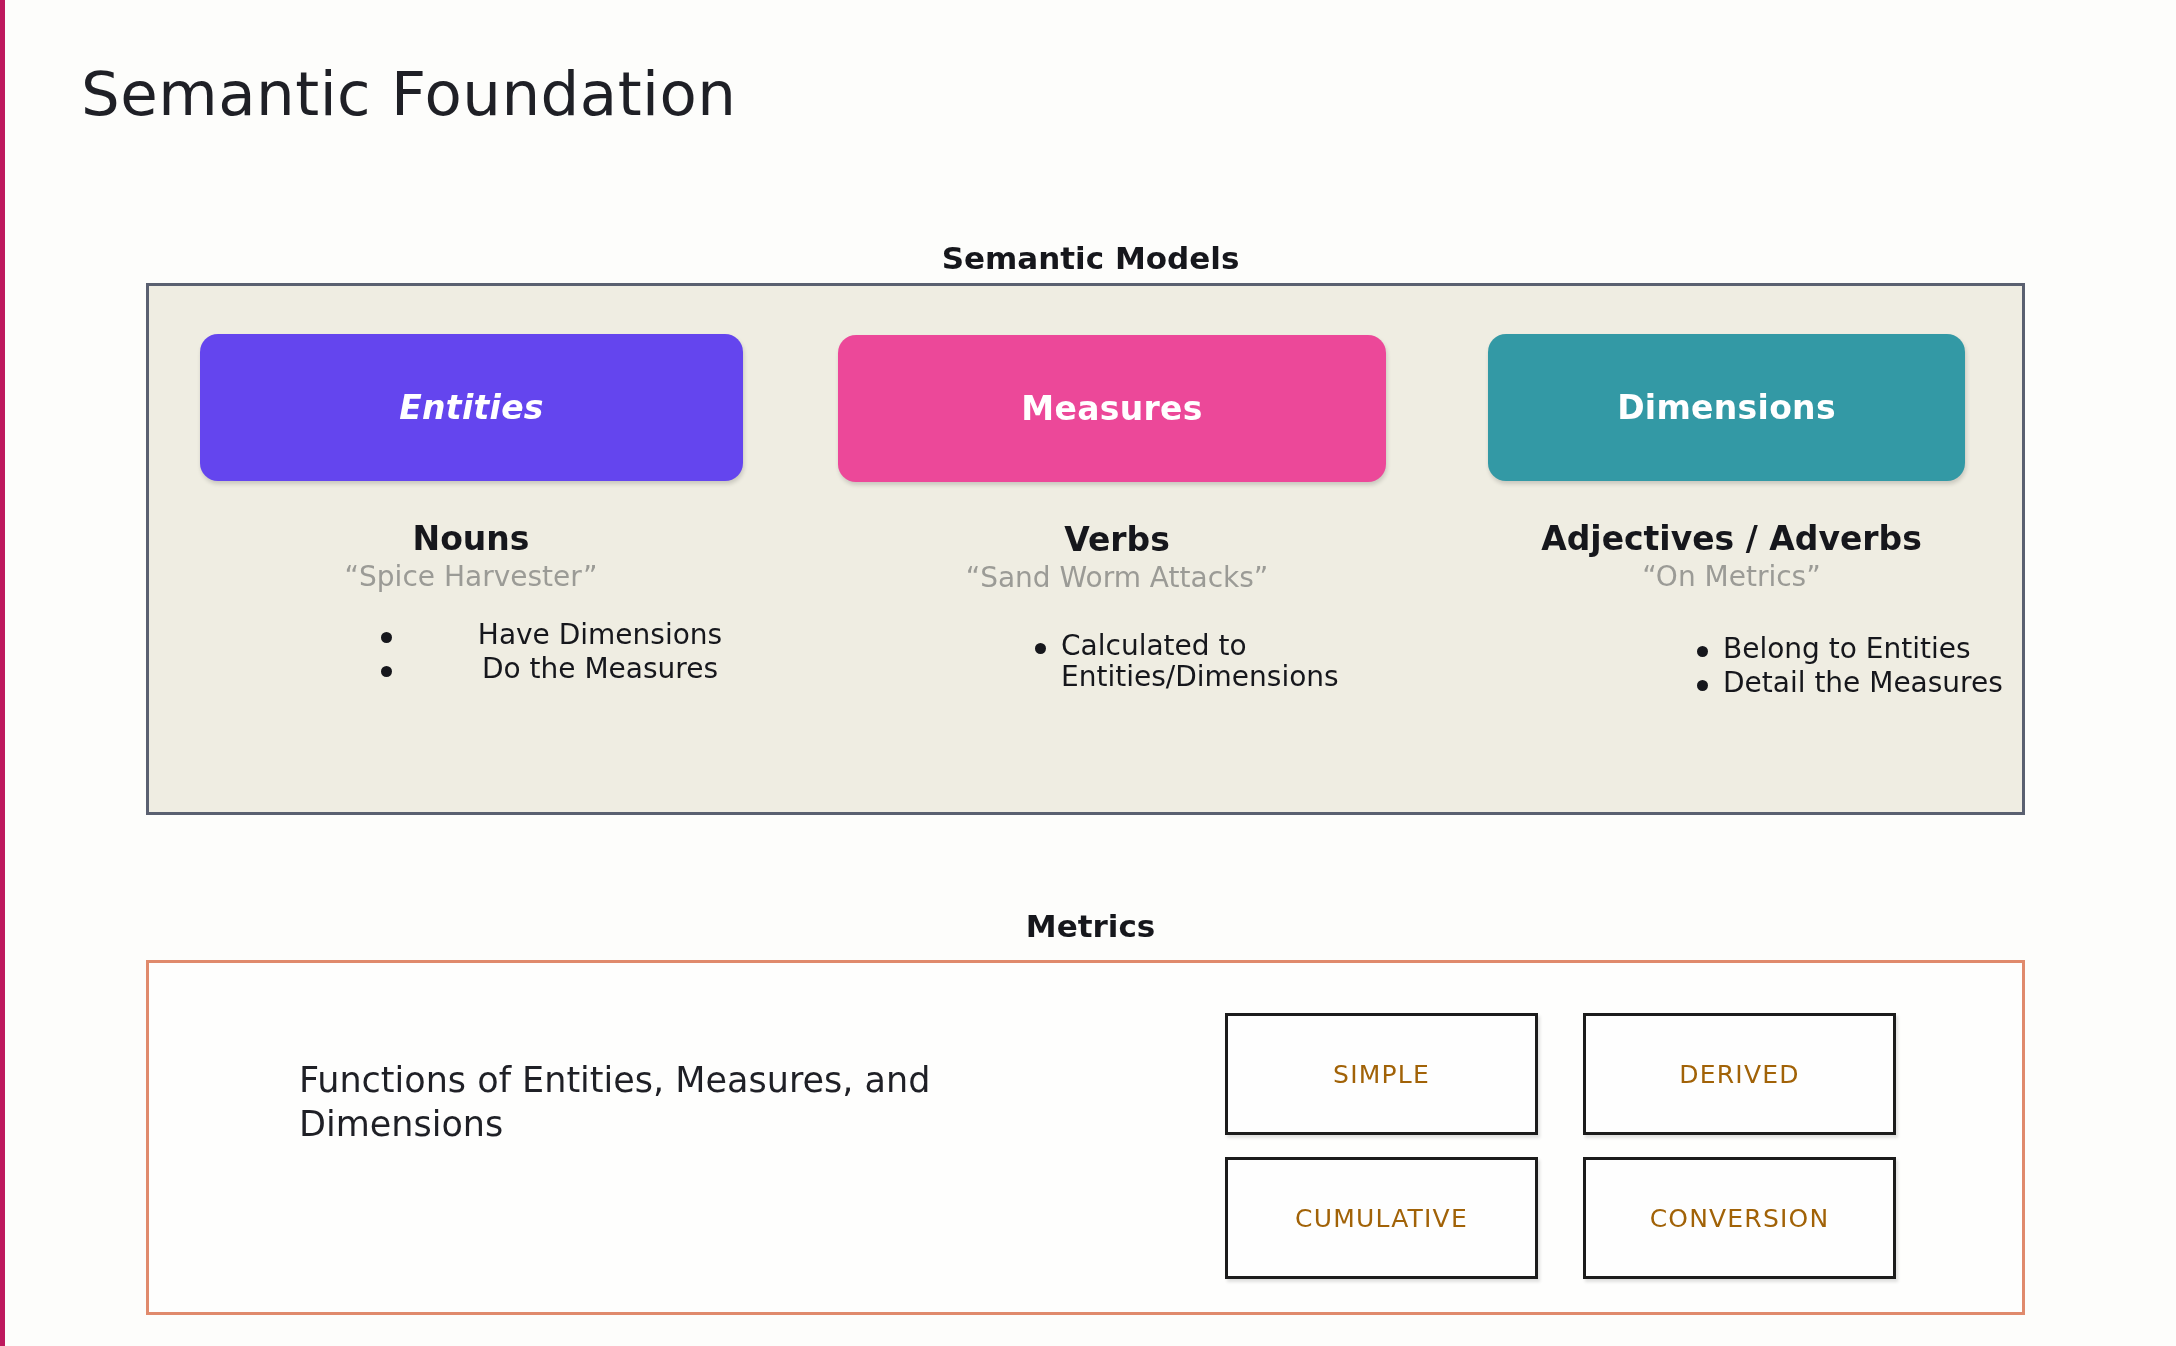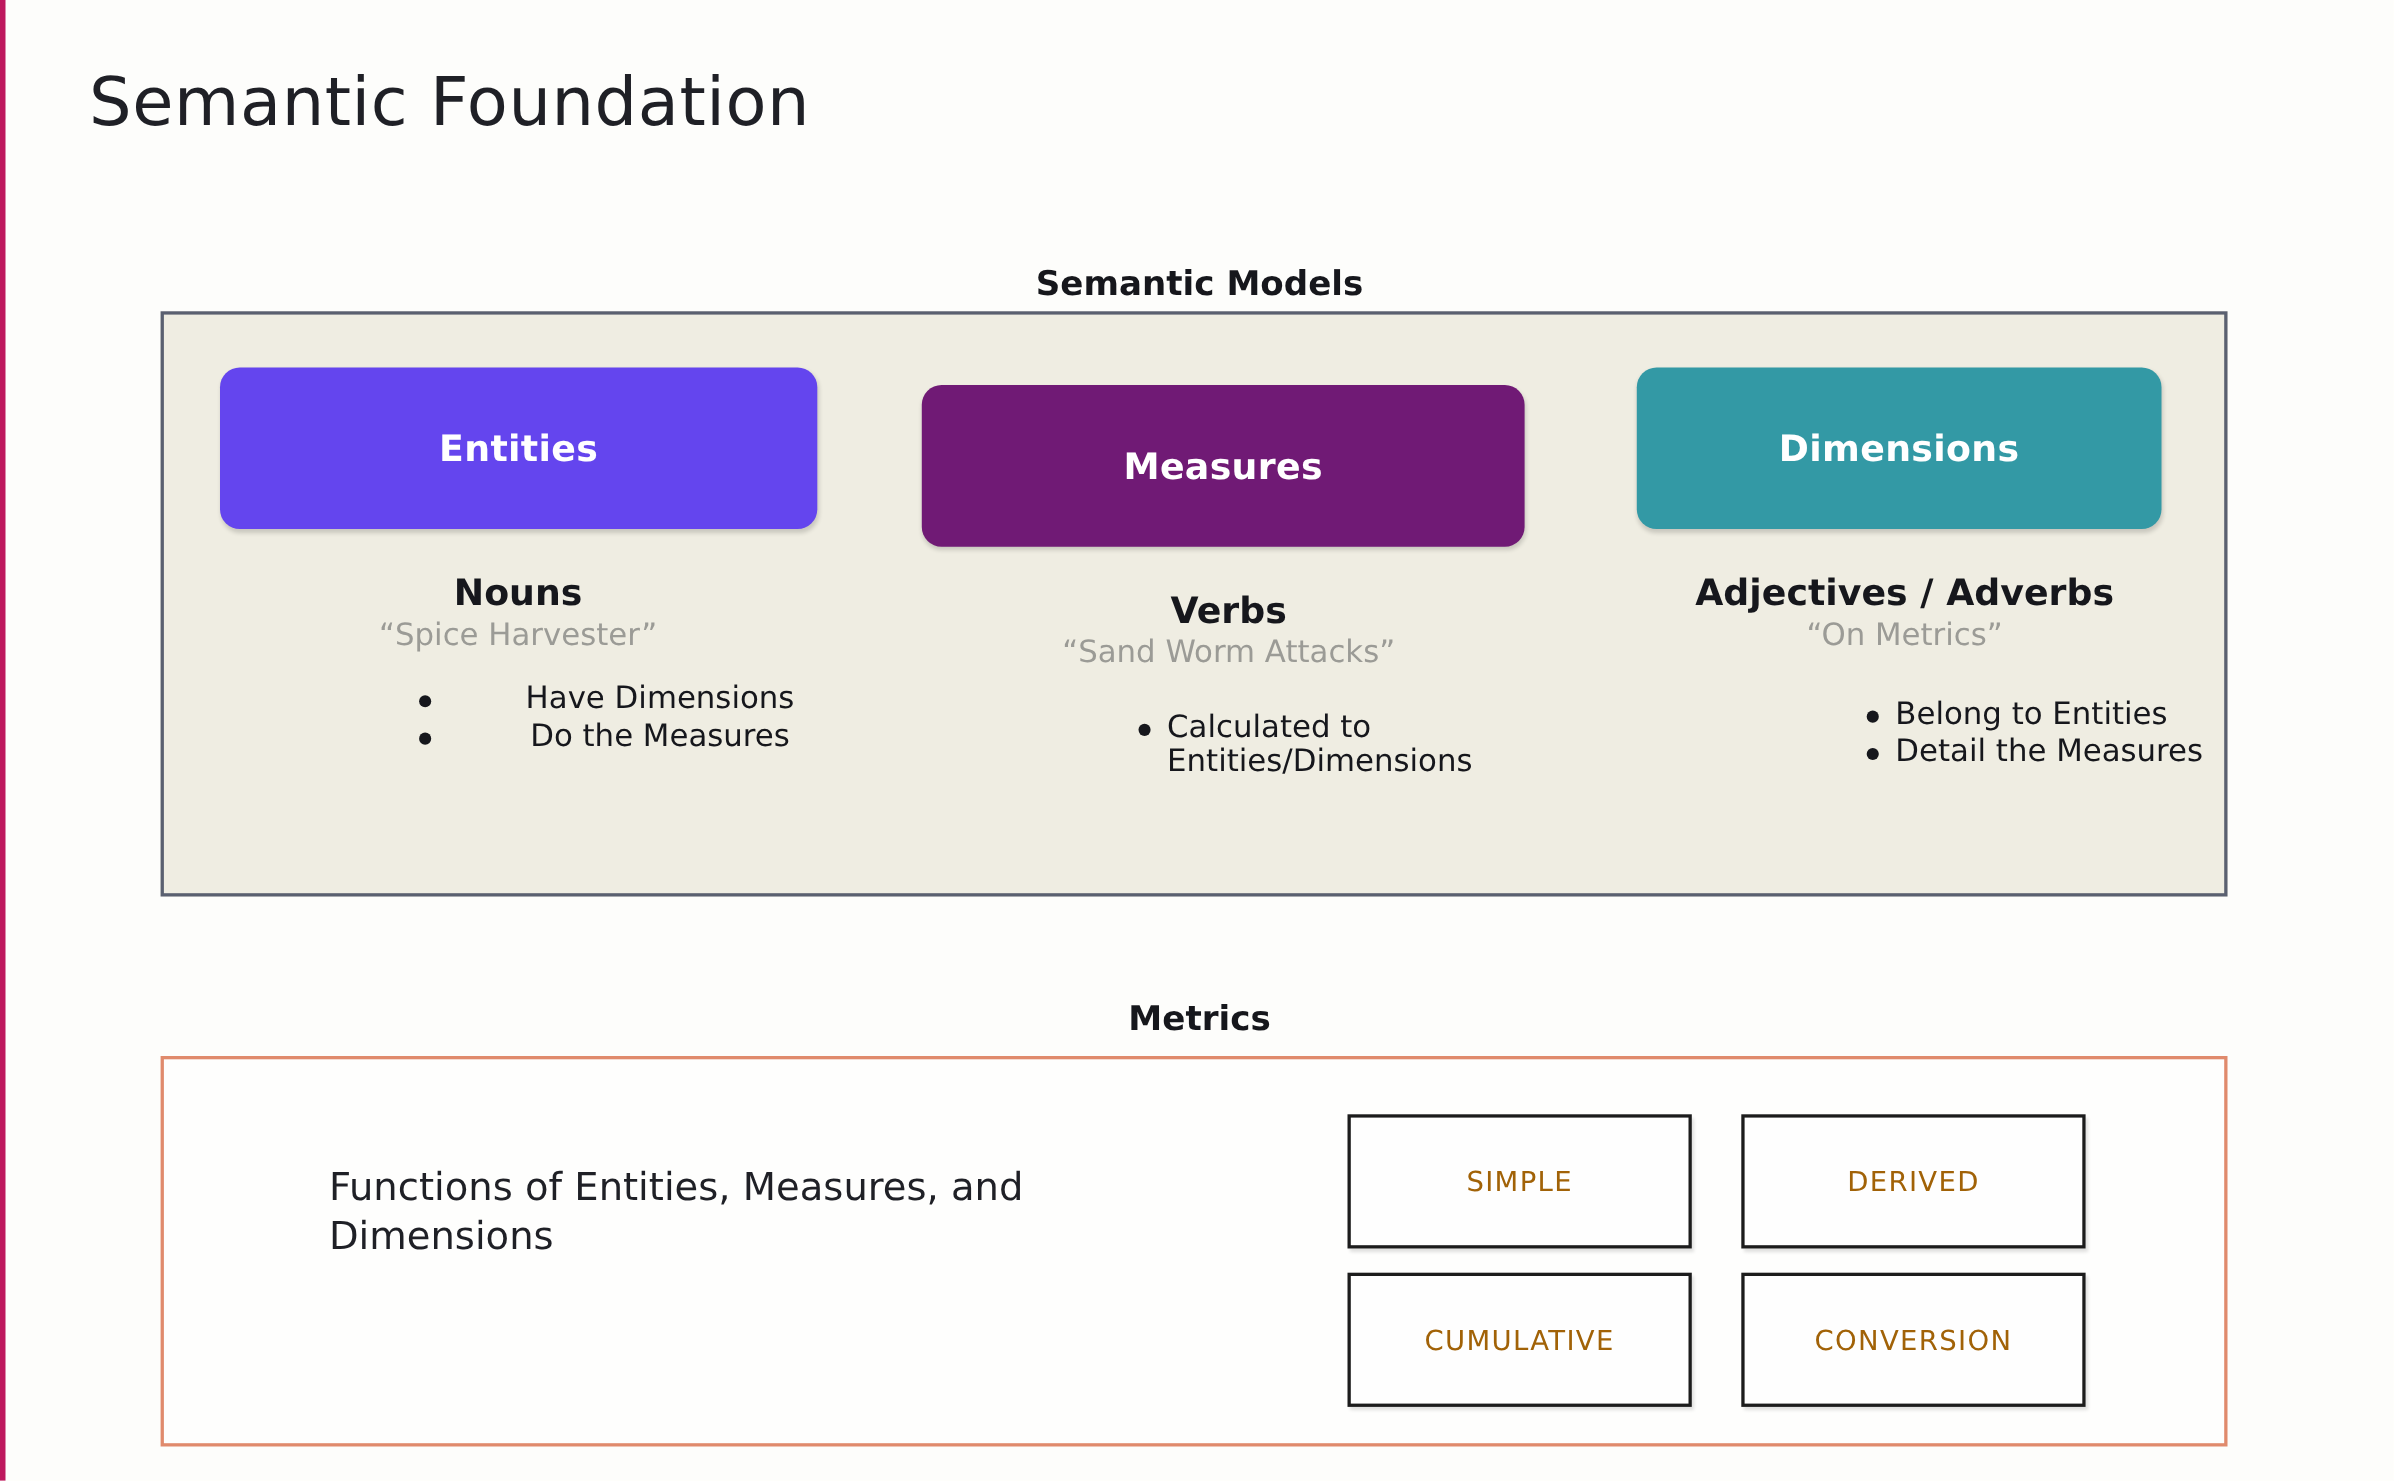--- a/index.html
+++ b/index.html
@@ -78,22 +78,22 @@
     display: flex;
     align-items: center;
     justify-content: center;
     color: #ffffff;
     font-size: 33px;
     font-weight: 700;
     letter-spacing: 0.3px;
     box-shadow: 1px 3px 4px rgba(0,0,0,0.16);
     box-sizing: border-box;
   }
-  .col-entities .chip   { margin: 0 50px 0 51px; background: #6445ee; }
-  .col-measures .chip   { margin: 16px 55px 0 45px; background: #701a75; text-align: center; }
+  .col-entities .chip   { margin: 0 50px 0 51px; background: #6445ee; font-style: italic; }
+  .col-measures .chip   { margin: 1px 55px 0 45px; background: #ec4899; text-align: center; }
   .col-dimensions .chip { margin: 0 57px 0 47px; background: #3399a5; }
 
   .kicker {
     margin-top: 38px;
     text-align: center;
     font-size: 33px;
     font-weight: 700;
     color: #16171c;
     white-space: nowrap;
   }

